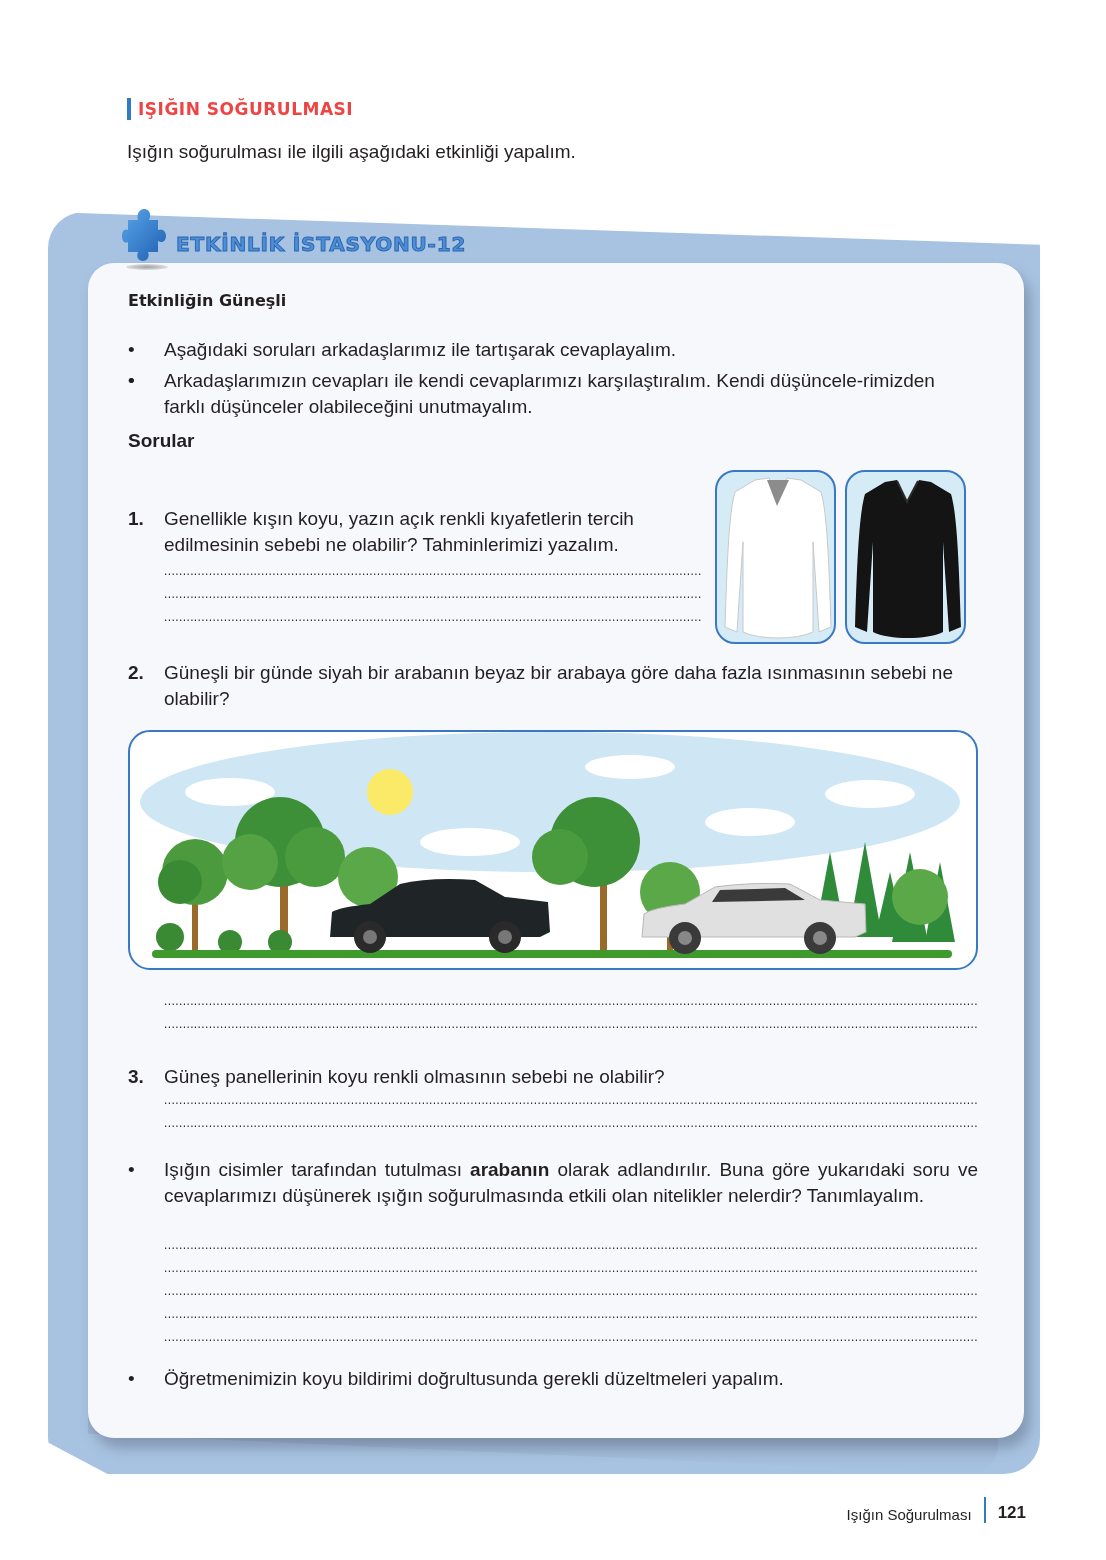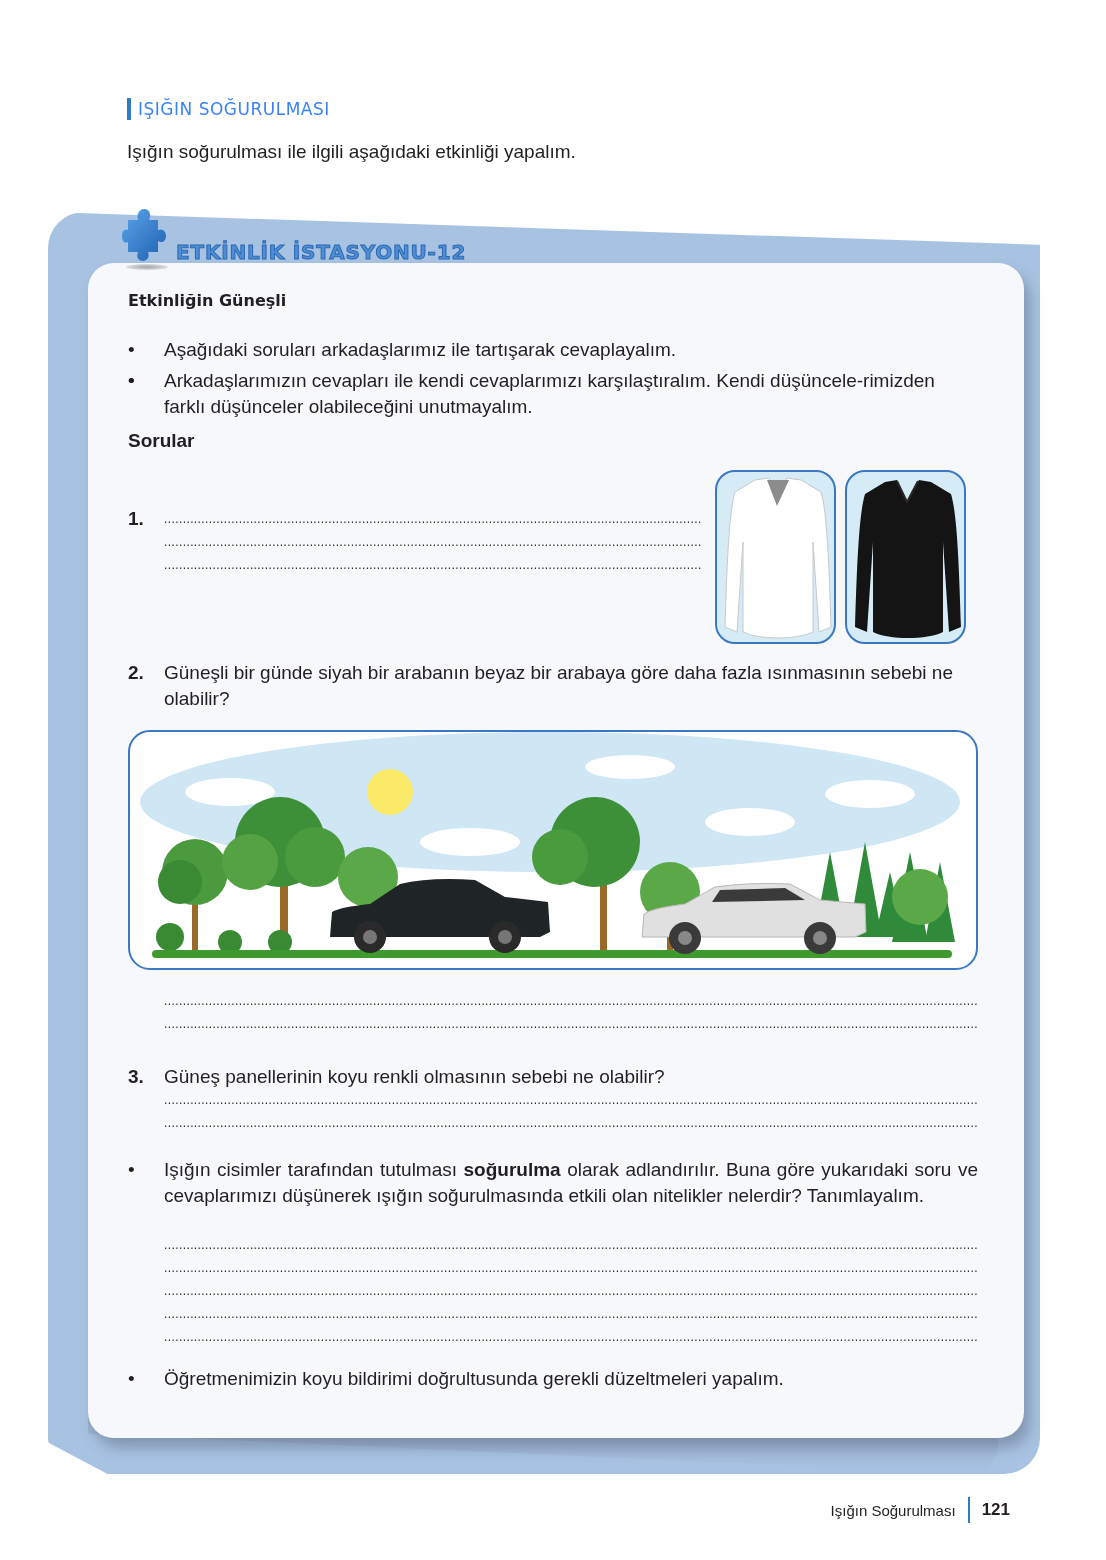--- a/index.html
+++ b/index.html
@@ -1,21 +1,21 @@
 <!DOCTYPE html>
 <html><head>
 <meta charset="utf-8">
 <style>
   * { box-sizing: border-box; margin: 0; padding: 0; }
   html, body { width: 1106px; height: 1560px; background: #ffffff; overflow: hidden; }
   body { position: relative; font-family: "Liberation Sans", sans-serif; color: #231f20; }
 
   .section-title { position: absolute; left: 127px; top: 98px; display: flex; align-items: center; }
   .section-bar { width: 4px; height: 22px; background: #2e7cc4; margin-right: 7px; }
-  .section-title-text { font-family: "DejaVu Sans", sans-serif; font-weight: normal; font-size: 17px; letter-spacing: 0.5px; color: #3b82f6; }
+  .section-title-text { font-family: "DejaVu Sans", sans-serif; font-weight: bold; font-size: 17px; letter-spacing: 0.5px; color: #ef4444; }
   .intro { position: absolute; left: 127px; top: 141px; font-size: 19px; color: #231f20; }
 
   
   .card-back {
     position: absolute; left: 48px; top: 212px; width: 992px; height: 1262px;
     background: #a8c3e2; border-radius: 36px;
     clip-path: polygon(0 0, 100% 2.6%, 100% 100%, 6% 100%, 0 97.5%);
   }
   .card-back-shadow {
     position: absolute; left: 88px; top: 1400px; width: 910px; height: 75px;
@@ -25,21 +25,21 @@
   }
   .card-front {
     position: absolute; left: 88px; top: 263px; width: 936px; height: 1175px;
     background: #f7f8fc; border-radius: 26px;
     box-shadow: 6px 10px 14px rgba(60,70,90,0.35);
   }
 
   .puzzle-icon { position: absolute; left: 122px; top: 206px; width: 44px; height: 58px; }
   .puzzle-shadow { position: absolute; left: 126px; top: 264px; width: 42px; height: 6px; border-radius: 50%; background: radial-gradient(ellipse, rgba(0,0,0,0.35), rgba(0,0,0,0)); }
   .station-title {
-    position: absolute; left: 176px; top: 240px; font-family: "DejaVu Sans", sans-serif; font-weight: bold;
+    position: absolute; left: 176px; top: 232px; font-family: "DejaVu Sans", sans-serif; font-weight: bold;
     font-size: 20px; letter-spacing: 0.8px; color: #4d8ed6;
     -webkit-text-stroke: 1px #2a66b0; text-shadow: 0 0 0 #fff;
   }
 
   .content { position: absolute; left: 128px; top: 290px; width: 850px; }
   .subhead { font-family: "DejaVu Sans", sans-serif; font-weight: bold; font-size: 16px; color: #231f20; margin-top: 1px; }
   .bullets { list-style: none; margin-top: 27px; }
   .bullets li { position: relative; padding-left: 36px; font-size: 19px; line-height: 26px; margin-bottom: 5px; }
   .bullets li .dot { position: absolute; left: 0; top: 0; }
   .sorular { font-weight: bold; font-size: 19px; margin-top: 10px; }
@@ -61,21 +61,21 @@
 
   .q2-lines { position: absolute; left: 164px; top: 990px; width: 813px; }
   .q3 { position: absolute; left: 128px; top: 1064px; width: 850px; }
   .q3-lines { position: absolute; left: 164px; top: 1089px; width: 813px; }
 
   .def { position: absolute; left: 128px; top: 1157px; width: 850px; }
   .def .text { text-align: justify; }
   .def-lines { position: absolute; left: 164px; top: 1234px; width: 813px; }
   .final { position: absolute; left: 128px; top: 1366px; width: 850px; }
 
-  .footer { position: absolute; right: 96px; top: 1497px; display: flex; align-items: center; }
+  .footer { position: absolute; right: 80px; top: 1497px; display: flex; align-items: flex-end; }
   .footer-label { font-size: 15px; color: #231f20; }
   .footer-sep { width: 2px; height: 26px; background: #2e7cc4; margin: 0 12px; }
   .footer-page { font-size: 17px; font-weight: bold; }
 </style>
 </head>
 <body>
 
 <div class="section-title">
   <span class="section-bar"></span>
   <span class="section-title-text">IŞIĞIN SOĞURULMASI</span>
@@ -103,20 +103,21 @@
   <ul class="bullets">
     <li><span class="dot">•</span><span>Aşağıdaki soruları arkadaşlarımız ile tartışarak cevaplayalım.</span></li>
     <li><span class="dot">•</span></li>
     <li><span class="dot">•</span><span>Arkadaşlarımızın cevapları ile kendi cevaplarımızı karşılaştıralım. Kendi düşüncele-rimizden farklı düşünceler olabileceğini unutmayalım.</span></li>
   </ul>
   <div class="sorular">Sorular</div>
 </div>
 
 <div class="q q1">
   <span class="qnum">1.</span>
+  <div style="width:540px">Genellikle kışın koyu, yazın açık renkli kıyafetlerin tercih edilmesinin sebebi ne olabilir? Tahminlerimizi yazalım.</div>
   <div class="dots-wrap">
     <div class="dots">......................................................................................................................................................................................................................................................</div>
     <div class="dots">......................................................................................................................................................................................................................................................</div>
     <div class="dots">......................................................................................................................................................................................................................................................</div>
   </div>
 </div>
 
 <div class="shirt-box shirt-white">
   <svg width="121" height="174" viewBox="0 0 121 174">
     <path d="M38 8 L52 6 L60 30 L70 6 L84 8 L104 20 C110 40 112 90 114 155 L102 160 L96 70 L96 160 C80 168 42 168 26 160 L26 70 L20 160 L8 155 C10 90 12 40 18 20 Z" fill="#ffffff" stroke="#c8c8c8" stroke-width="1"></path>
@@ -198,21 +199,21 @@
   <div>Güneş panellerinin koyu renkli olmasının sebebi ne olabilir?</div>
 </div>
 <div class="q3-lines">
   <div class="dots">......................................................................................................................................................................................................................................................</div>
   <div class="dots">......................................................................................................................................................................................................................................................</div>
 </div>
 
 <div class="q def">
   <span class="qnum" style="font-weight:normal">•</span>
   <div class="text">
-    <span>Işığın cisimler tarafından tutulması </span><b>soğurulma</b><span> olarak adlandırılır. Buna göre yukarıdaki soru ve cevaplarımızı düşünerek ışığın soğurulmasında etkili olan nitelikler nelerdir? Tanımlayalım.</span>
+    <span>Işığın cisimler tarafından tutulması </span><b>arabanın</b><span> olarak adlandırılır. Buna göre yukarıdaki soru ve cevaplarımızı düşünerek ışığın soğurulmasında etkili olan nitelikler nelerdir? Tanımlayalım.</span>
   </div>
 </div>
 <div class="def-lines">
   <div class="dots">......................................................................................................................................................................................................................................................</div>
   <div class="dots">......................................................................................................................................................................................................................................................</div>
   <div class="dots">......................................................................................................................................................................................................................................................</div>
   <div class="dots">......................................................................................................................................................................................................................................................</div>
   <div class="dots">......................................................................................................................................................................................................................................................</div>
 </div>
 

